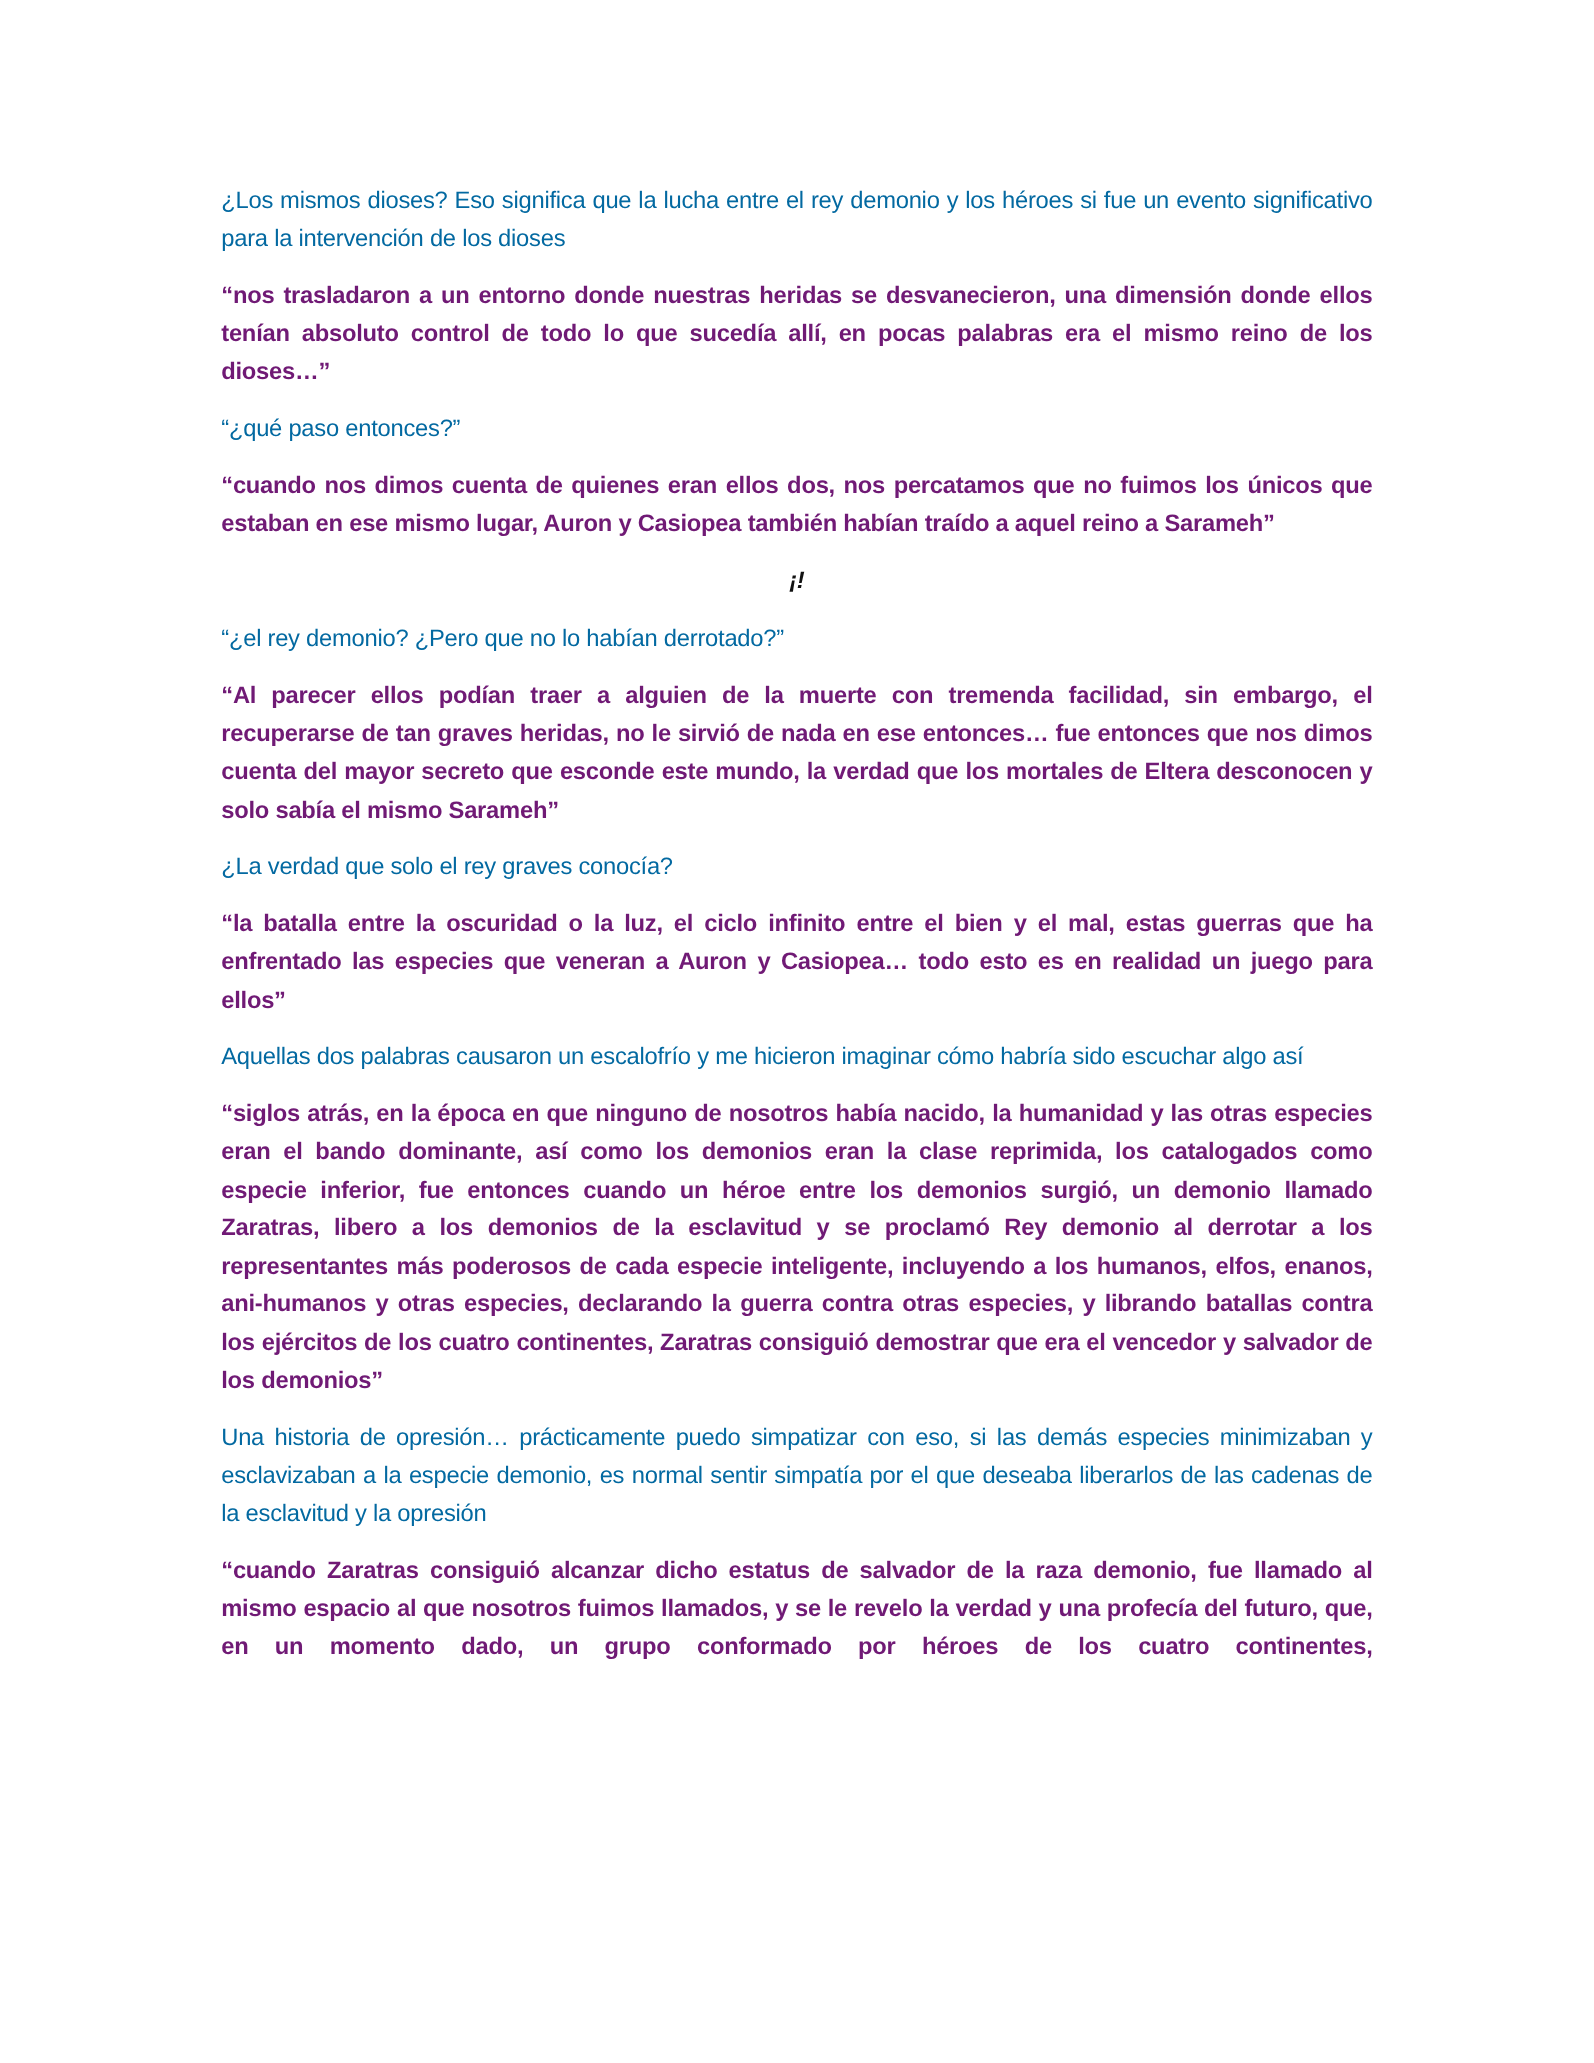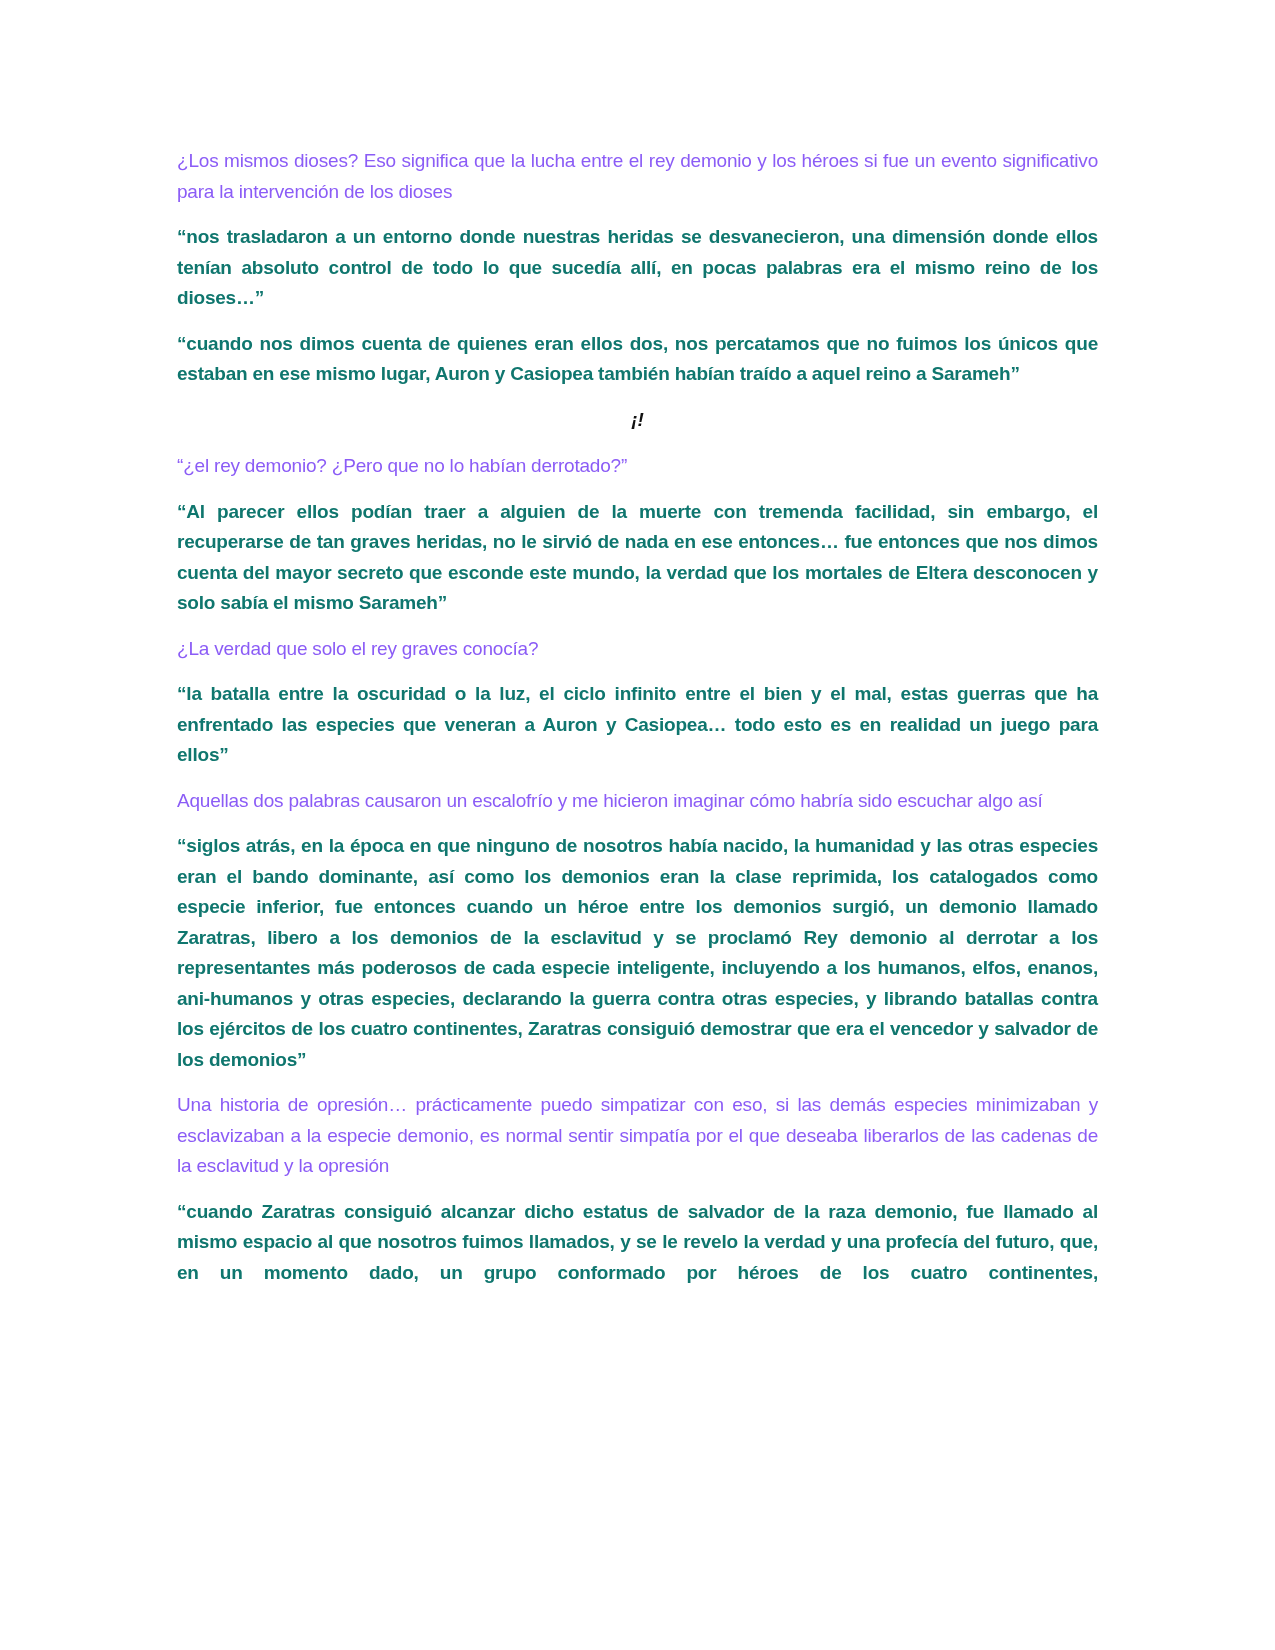--- a/index.html
+++ b/index.html
@@ -13,30 +13,31 @@
     font-size: 19px;
     line-height: 30.5px;
     color: #111111;
     letter-spacing: -0.2px;
   }
   .p {
     margin: 0 0 15px 0;
     text-align: justify;
     text-align-last: left;
   }
-  .p.normal { font-weight: normal; color: #8b5cf6; }
-  .p.bold { font-weight: bold; color: #0f766e; }
+  .p.normal { font-weight: normal; color: #0369a1; }
+  .p.bold { font-weight: bold; color: #701a75; }
   .p.center { text-align: center; text-align-last: center; font-weight: bold; font-style: italic; margin-top: 14px; margin-bottom: 16px; }
 </style>
 </head>
 <body>
 
 <div class="page">
   <p class="p normal">¿Los mismos dioses? Eso significa que la lucha entre el rey demonio y los héroes si fue un evento significativo para la intervención de los dioses</p>
   <p class="p bold">“nos trasladaron a un entorno donde nuestras heridas se desvanecieron, una dimensión donde ellos tenían absoluto control de todo lo que sucedía allí, en pocas palabras era el mismo reino de los dioses…”</p>
+  <p class="p normal">“¿qué paso entonces?”</p>
   <p class="p bold">“cuando nos dimos cuenta de quienes eran ellos dos, nos percatamos que no fuimos los únicos que estaban en ese mismo lugar, Auron y Casiopea también habían traído a aquel reino a Sarameh”</p>
   <p class="p center">¡!</p>
   <p class="p normal">“¿el rey demonio? ¿Pero que no lo habían derrotado?”</p>
   <p class="p bold">“Al parecer ellos podían traer a alguien de la muerte con tremenda facilidad, sin embargo, el recuperarse de tan graves heridas, no le sirvió de nada en ese entonces… fue entonces que nos dimos cuenta del mayor secreto que esconde este mundo, la verdad que los mortales de Eltera desconocen y solo sabía el mismo Sarameh”</p>
   <p class="p normal">¿La verdad que solo el rey graves conocía?</p>
   <p class="p bold">“la batalla entre la oscuridad o la luz, el ciclo infinito entre el bien y el mal, estas guerras que ha enfrentado las especies que veneran a Auron y Casiopea… todo esto es en realidad un juego para ellos”</p>
   <p class="p normal">Aquellas dos palabras causaron un escalofrío y me hicieron imaginar cómo habría sido escuchar algo así</p>
   <p class="p bold">“siglos atrás, en la época en que ninguno de nosotros había nacido, la humanidad y las otras especies eran el bando dominante, así como los demonios eran la clase reprimida, los catalogados como especie inferior, fue entonces cuando un héroe entre los demonios surgió, un demonio llamado Zaratras, libero a los demonios de la esclavitud y se proclamó Rey demonio al derrotar a los representantes más poderosos de cada especie inteligente, incluyendo a los humanos, elfos, enanos, ani-humanos y otras especies, declarando la guerra contra otras especies, y librando batallas contra los ejércitos de los cuatro continentes, Zaratras consiguió demostrar que era el vencedor y salvador de los demonios”</p>
   <p class="p normal">Una historia de opresión… prácticamente puedo simpatizar con eso, si las demás especies minimizaban y esclavizaban a la especie demonio, es normal sentir simpatía por el que deseaba liberarlos de las cadenas de la esclavitud y la opresión</p>
   <p class="p bold" style="text-align-last: justify;">“cuando Zaratras consiguió alcanzar dicho estatus de salvador de la raza demonio, fue llamado al mismo espacio al que nosotros fuimos llamados, y se le revelo la verdad y una profecía del futuro, que, en un momento dado, un grupo conformado por héroes de los cuatro continentes,</p>

